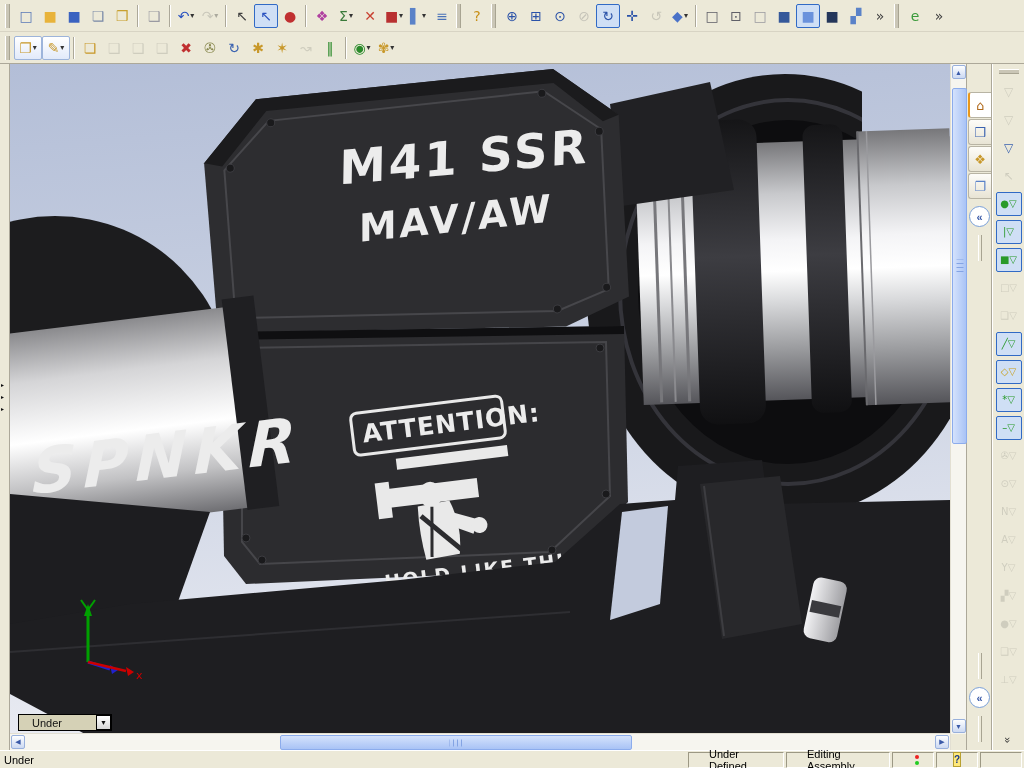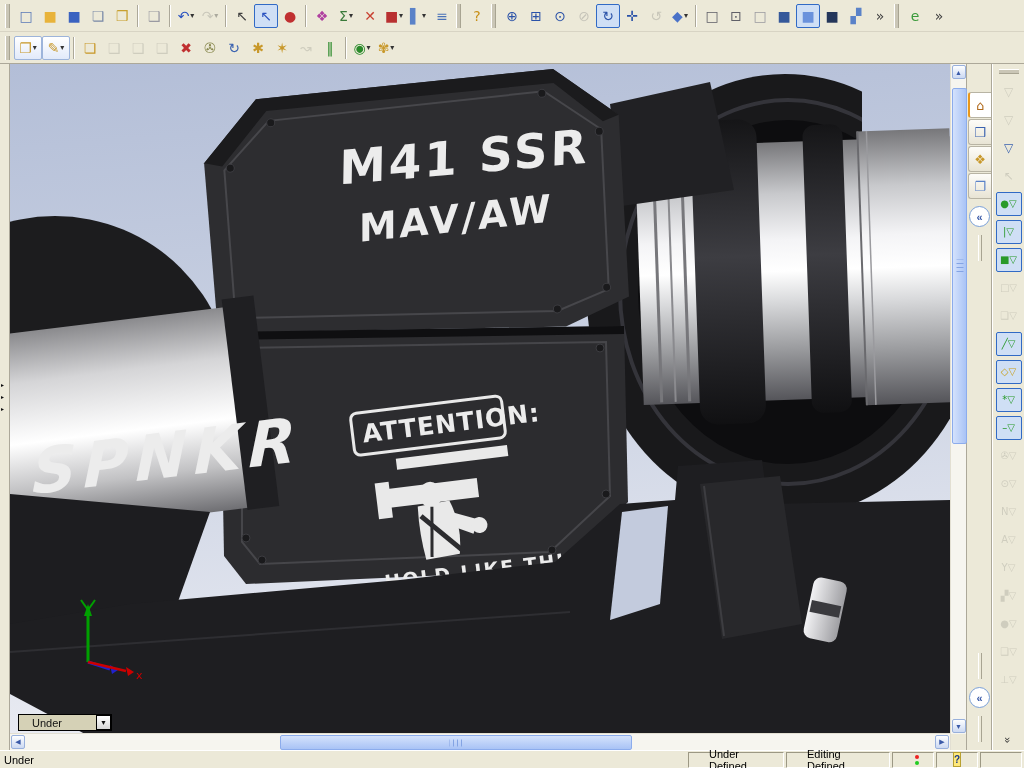--- a/index.html
+++ b/index.html
@@ -547,21 +547,21 @@
           <span class="tb-g" style="color: rgb(154, 154, 144); font-size: 10px;">⊥▽</span>
         </div>
       </div>
     <div class="overflow rot90"><span>»</span></div>
   </div>
 </div>
 
 <div class="status">
   <span class="ready">Under</span>
   <span class="scell" style="width:96px;">Under Defined</span>
-  <span class="scell" style="width:104px;">Editing Defined</span>
+  <span class="scell" style="width:104px;">Editing Assembly</span>
   <span class="scell" style="width:20px;">
       <span class="tl"></span>
     </span>
   <span class="scell" style="width:34px;">
       <span class="qmark">
         <span>?</span>
       </span>
     </span>
   <span class="scell" style="width:24px;"></span>
 </div>

